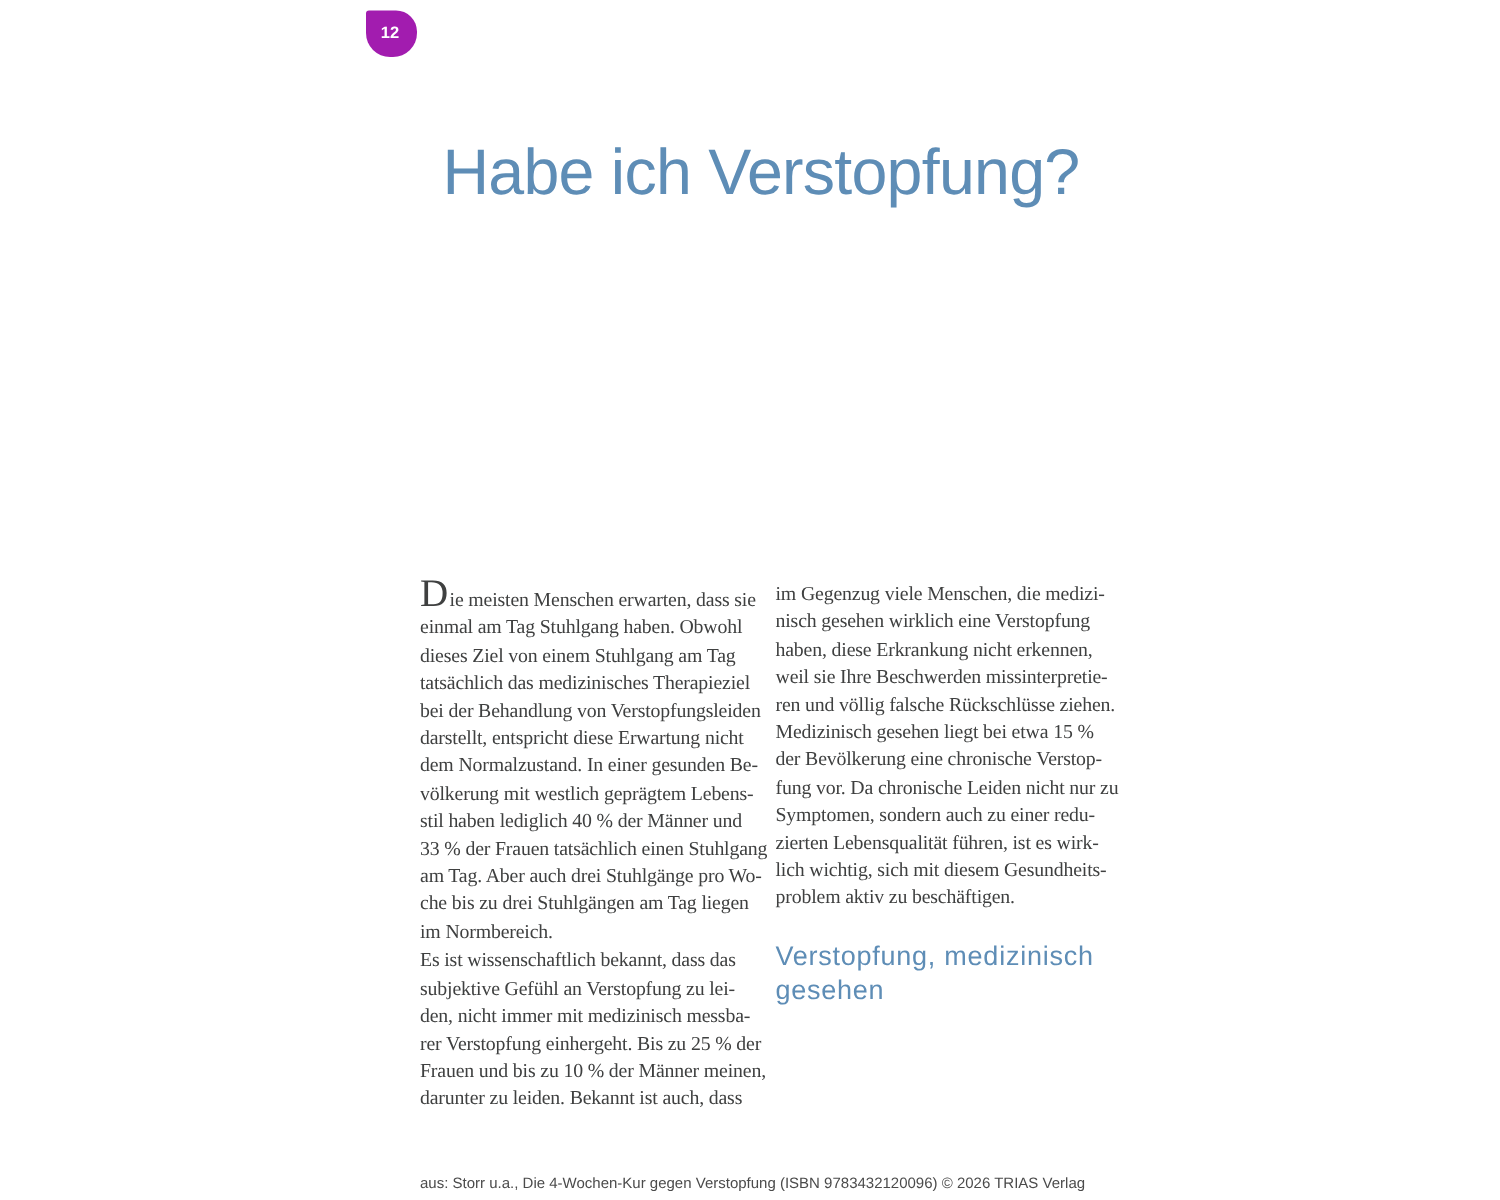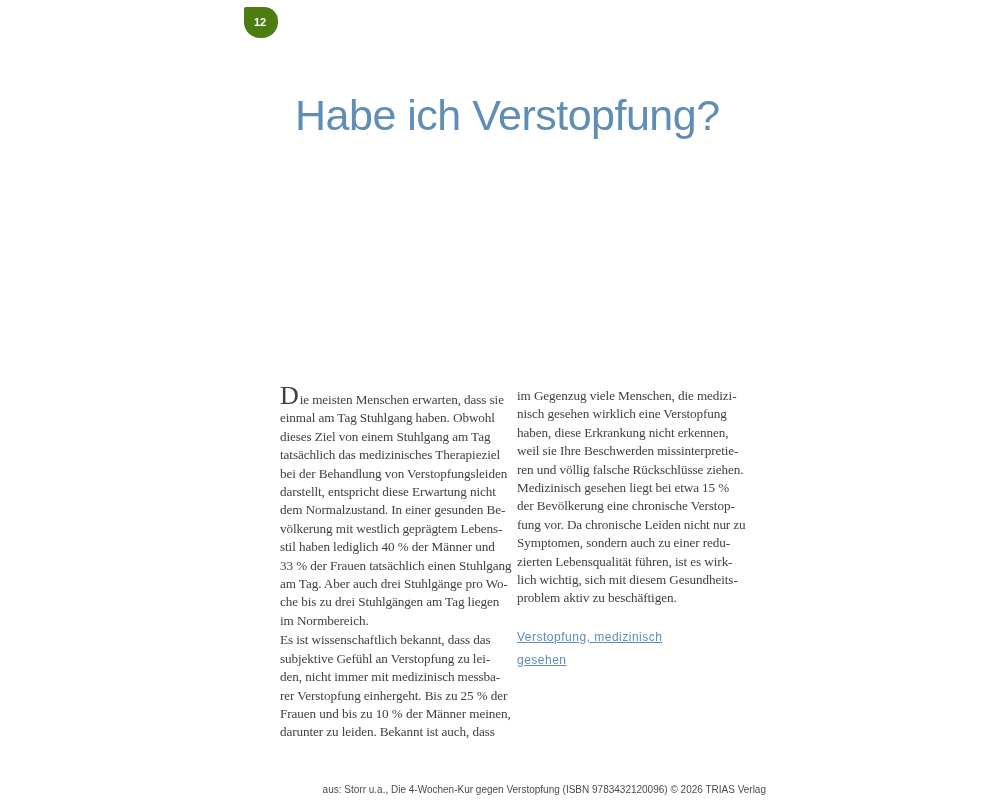--- a/index.html
+++ b/index.html
@@ -16,21 +16,21 @@
     font-family: "Liberation Serif", serif;
   }
 
   
   .badge {
     position: absolute;
     left: 244px;
     top: 7px;
     width: 34px;
     height: 31px;
-    background: #4d7c0f;
+    background: #a21caf;
     border-radius: 2px 14px 16px 16px;
     display: flex;
     align-items: center;
     justify-content: center;
   }
   .badge span {
     color: #ffffff;
     font-family: "Liberation Sans", sans-serif;
     font-size: 11px;
     font-weight: bold;
@@ -88,35 +88,34 @@
   .initial {
     font-size: 26px;
     line-height: 18.4px;
     margin-right: 1px;
   }
 
   .subheading {
     margin: 18px 0 14px 0;
     font-family: "Liberation Sans", sans-serif;
     font-weight: 400;
-    font-size: 12px;
+    font-size: 18px;
     line-height: 23px;
     letter-spacing: 0.5px;
     color: #5e8db6;
     white-space: pre;
-    text-decoration: underline;
   }
 
   
   .footer {
     position: absolute;
     left: 280px;
     top: 784px;
     width: 486px;
-    text-align: right;
+    text-align: left;
     font-family: "Liberation Sans", sans-serif;
     font-size: 10px;
     color: #4b4b4b;
     white-space: pre;
   }
 </style>
 </head>
 <body>
 
 <div class="page">

